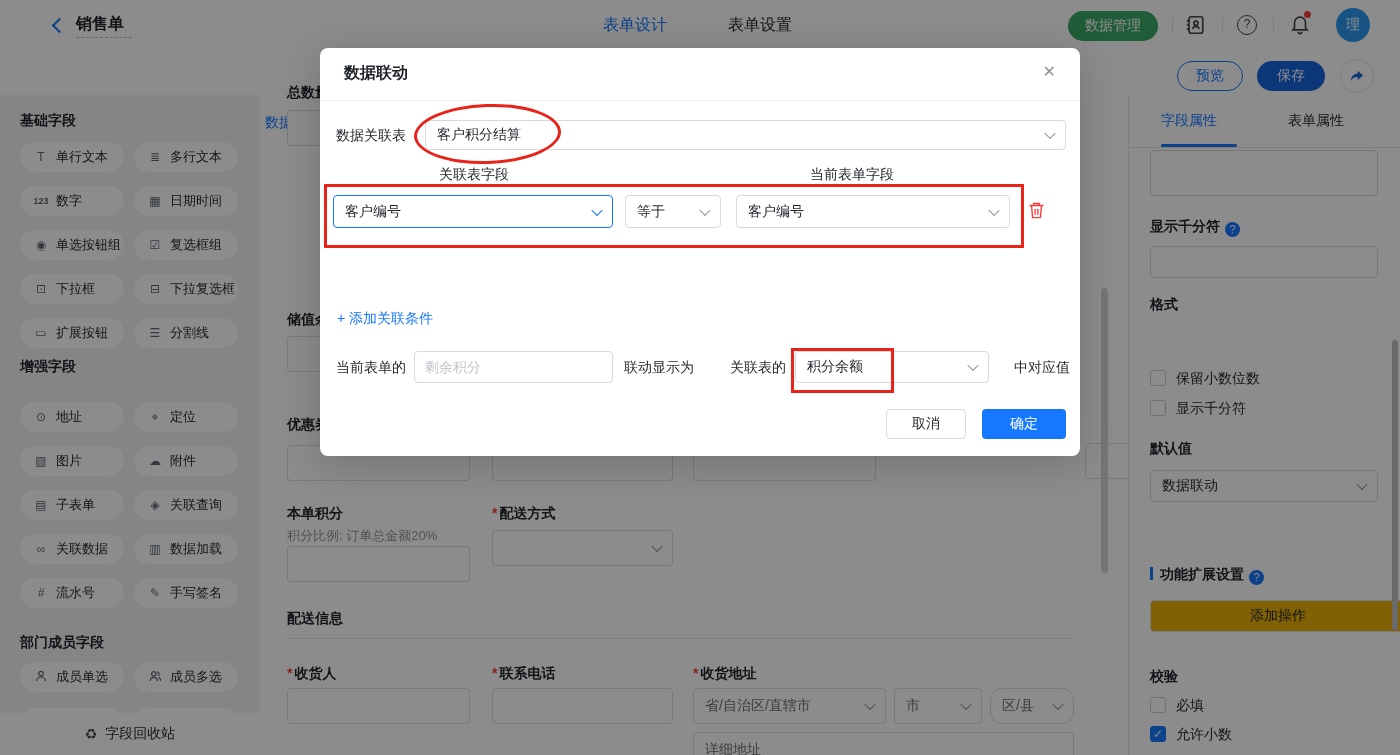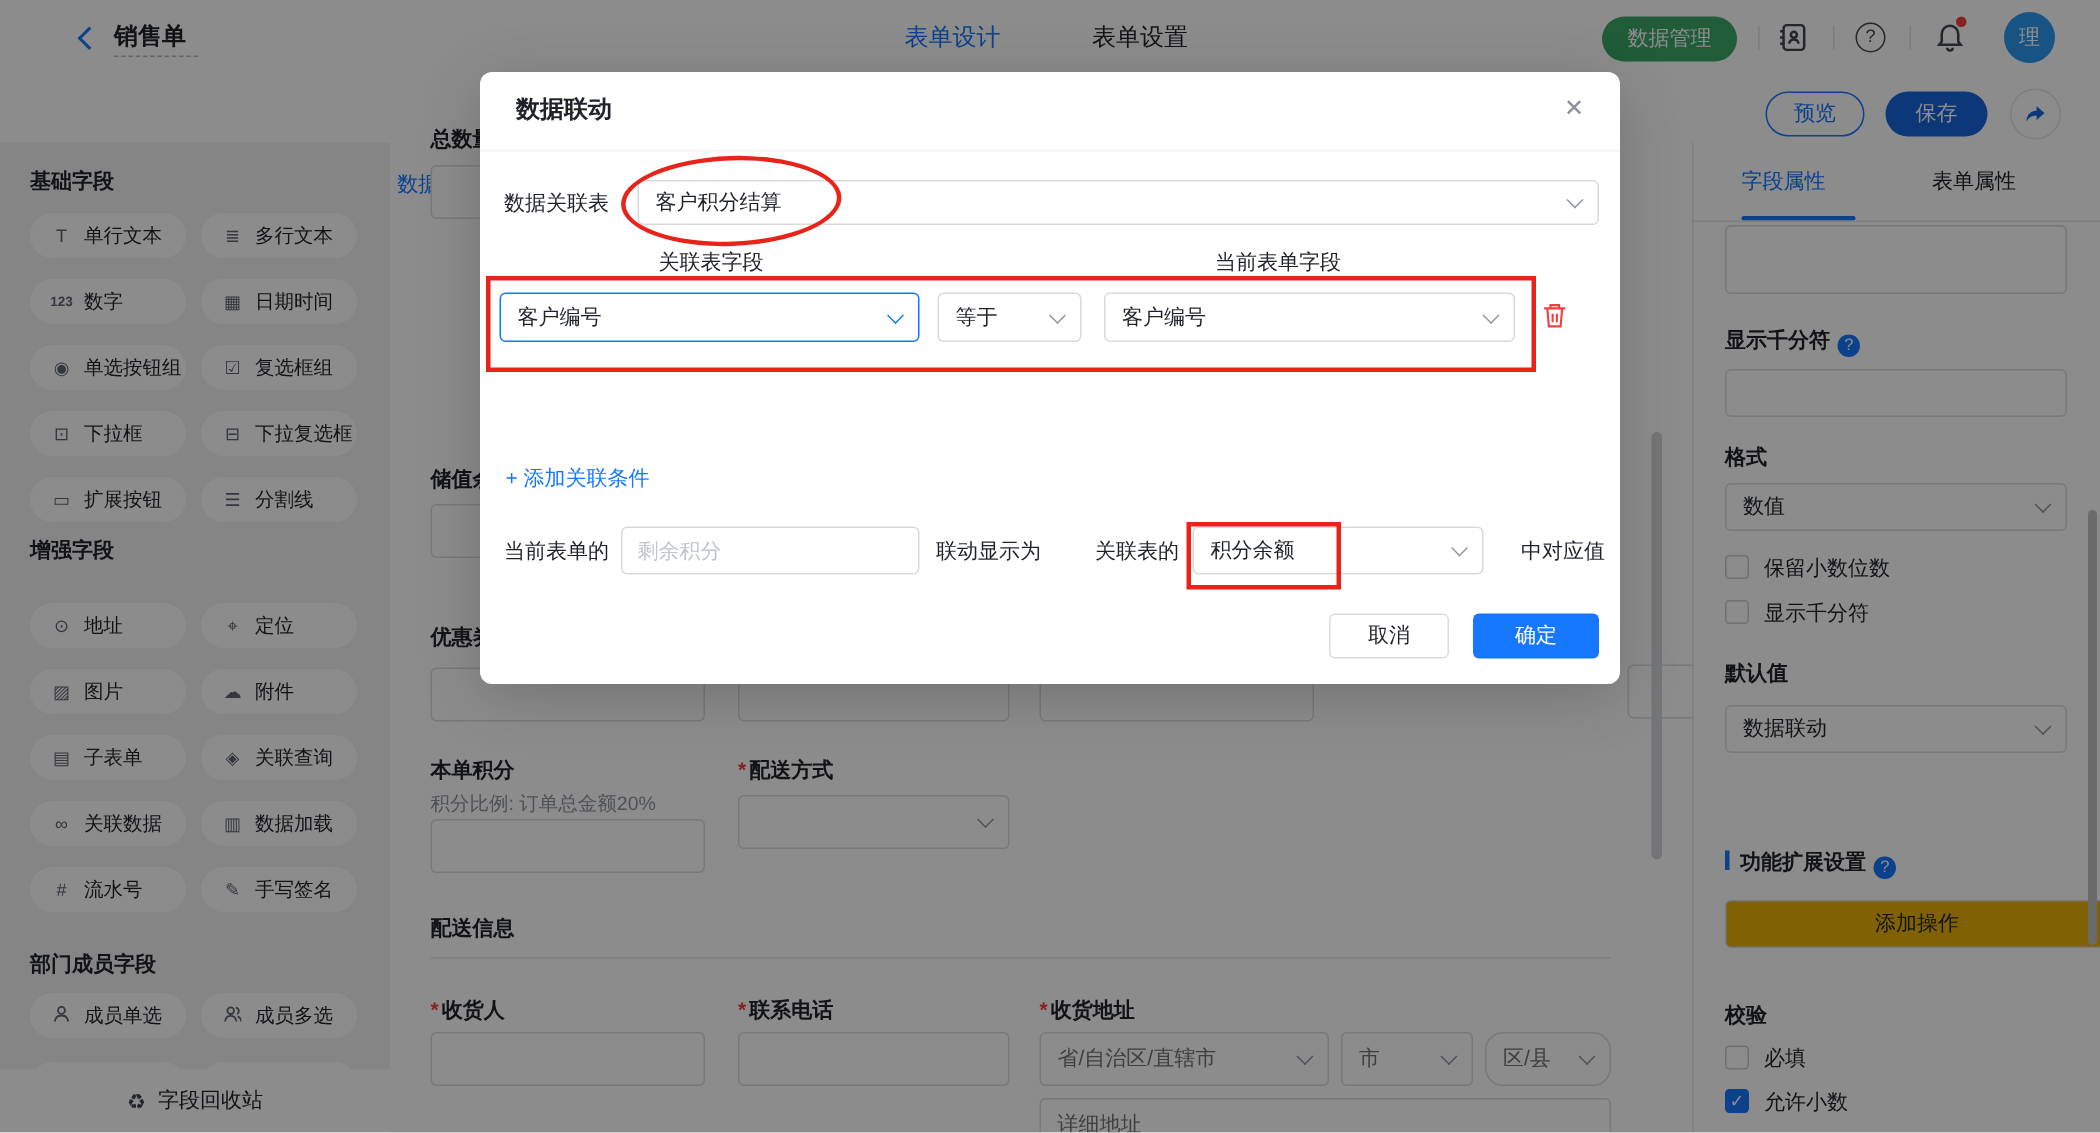--- a/index.html
+++ b/index.html
@@ -250,24 +250,20 @@
   <div class="ab" style="left:1161px;top:144px;width:76px;height:3px;background:#1677ff;border-radius:2px;"></div>
   <span class="ab" style="left:1288px;top:112px;font-size:14px;color:#1f2329;">表单属性</span>
   <div class="ab" style="left:1129px;top:147px;width:271px;height:1px;background:#e5e6e8;"></div>
 
   <div class="in" style="left:1150px;top:150px;width:228px;height:46px;border-color:#d9d9d9;"></div>
 
   <span class="lbl" style="left:1150px;top:218px;"><span>显示千分符</span><span class="helpc">?</span></span>
   <div class="in" style="left:1150px;top:246px;width:228px;height:32px;"></div>
 
   <span class="lbl" style="left:1150px;top:296px;">格式</span>
-  <div class="selbox" style="left:1150px;top:322px;width:228px;height:32px;">
-      <span>数值</span>
-      <span class="chev"></span>
-    </div>
 
   <span class="cb" style="left:1150px;top:370px;"></span>
   <span class="cblbl" style="left:1176px;top:370px;">保留小数位数</span>
   <span class="cb" style="left:1150px;top:400px;"></span>
   <span class="cblbl" style="left:1176px;top:400px;">显示千分符</span>
 
   <span class="lbl" style="left:1150px;top:440px;">默认值</span>
   <div class="selbox" style="left:1150px;top:470px;width:228px;height:32px;">
       <span>数据联动</span>
       <span class="chev"></span>

